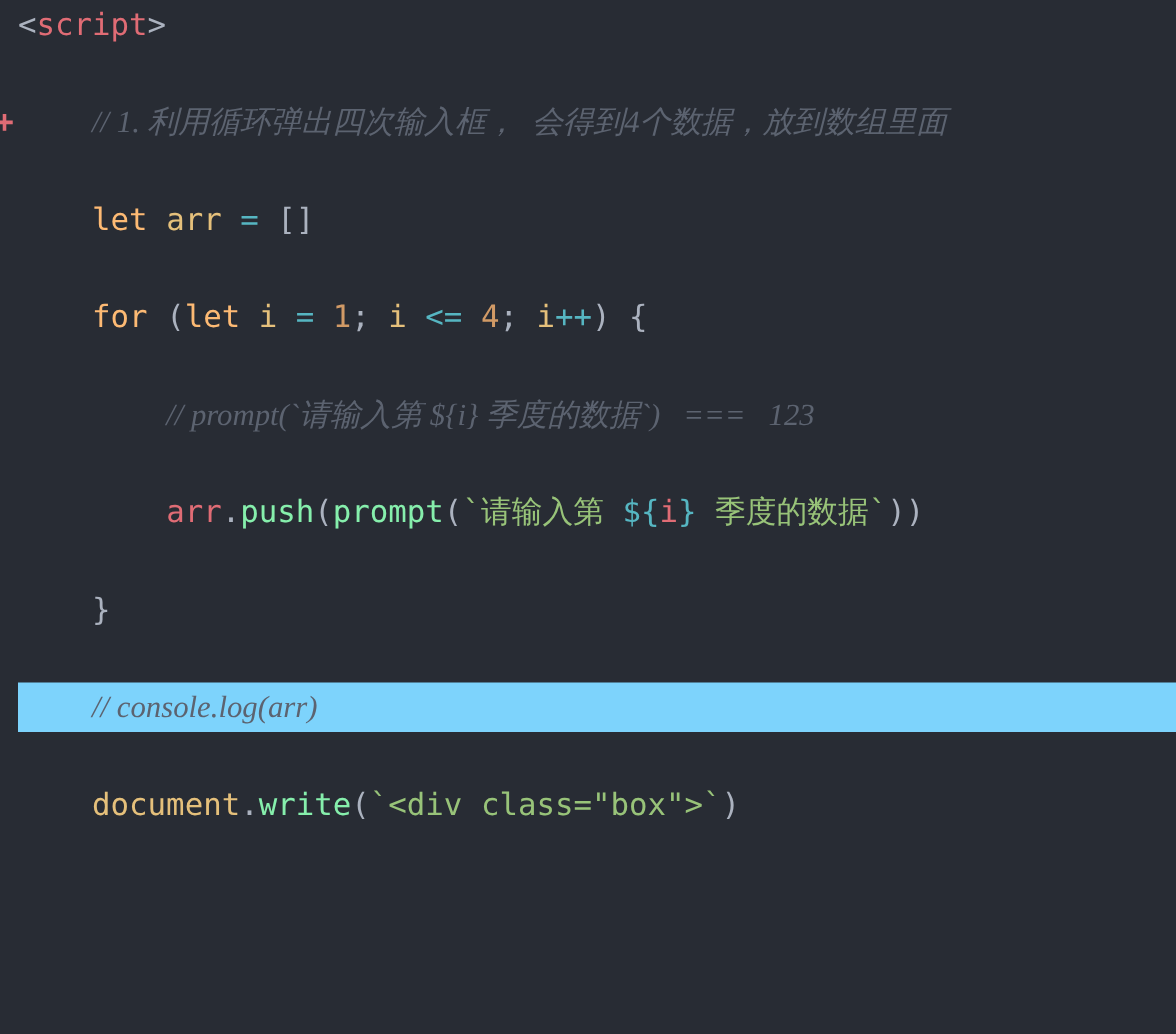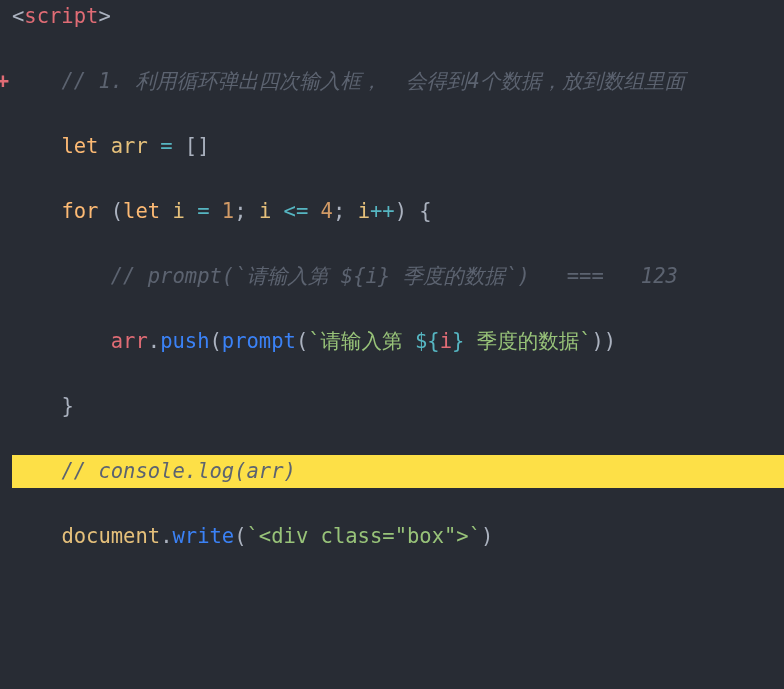--- a/index.html
+++ b/index.html
@@ -25,21 +25,21 @@
   }
   .code-area {
     padding-left: 12px;
   }
   .line {
     display: block;
     height: 32.5px;
     position: relative;
   }
   .hl {
-    background: #fde047;
+    background: #7dd3fc;
   }
   .diffmark {
     position: absolute;
     left: -16px;
     top: 0;
     color: #e06c75;
     font-weight: bold;
     width: 14px;
     text-align: center;
     user-select: none;
@@ -47,25 +47,25 @@
 
   
   .tag       { color: #e06c75; }      
   .brkt      { color: #abb2bf; }      
   .kw        { color: #fdba74; }      
   .varname   { color: #e5c07b; }      
   .op        { color: #56b6c2; }      
   .num       { color: #d19a66; }      
   .obj       { color: #e5c07b; }      
   .prop      { color: #e06c75; }      
-  .func      { color: #3b82f6; }      
+  .func      { color: #86efac; }      
   .str       { color: #98c379; }      
   .tmpl      { color: #56b6c2; }      
   .tmplvar   { color: #e06c75; }
-  .cmt       { color: #5c6370; font-style: italic; }
+  .cmt       { color: #5c6370; font-style: italic; font-family: Liberation Serif, serif; }
   .punc      { color: #abb2bf; }
   .plain     { color: #abb2bf; }
 </style>
 </head>
 <body>
 
 <pre><code id="code" class="code-area"><span class="line"><span></span><span class="brkt">&lt;</span><span class="tag">script</span><span class="brkt">&gt;</span></span>
 <span class="line"><span class="diffmark">+</span><span>    </span><span class="cmt">// 1. 利用循环弹出四次输入框，  会得到4个数据，放到数组里面</span></span>
 <span class="line"><span>    </span><span class="kw">let </span><span class="varname">arr</span><span class="plain"> </span><span class="op">=</span><span class="plain"> </span><span class="punc">[]</span></span>
 <span class="line"><span>    </span><span class="kw">for </span><span class="punc">(</span><span class="kw">let </span><span class="varname">i</span><span class="plain"> </span><span class="op">=</span><span class="plain"> </span><span class="num">1</span><span class="punc">; </span><span class="varname">i</span><span class="plain"> </span><span class="op">&lt;=</span><span class="plain"> </span><span class="num">4</span><span class="punc">; </span><span class="varname">i</span><span class="op">++</span><span class="punc">) {</span></span>

